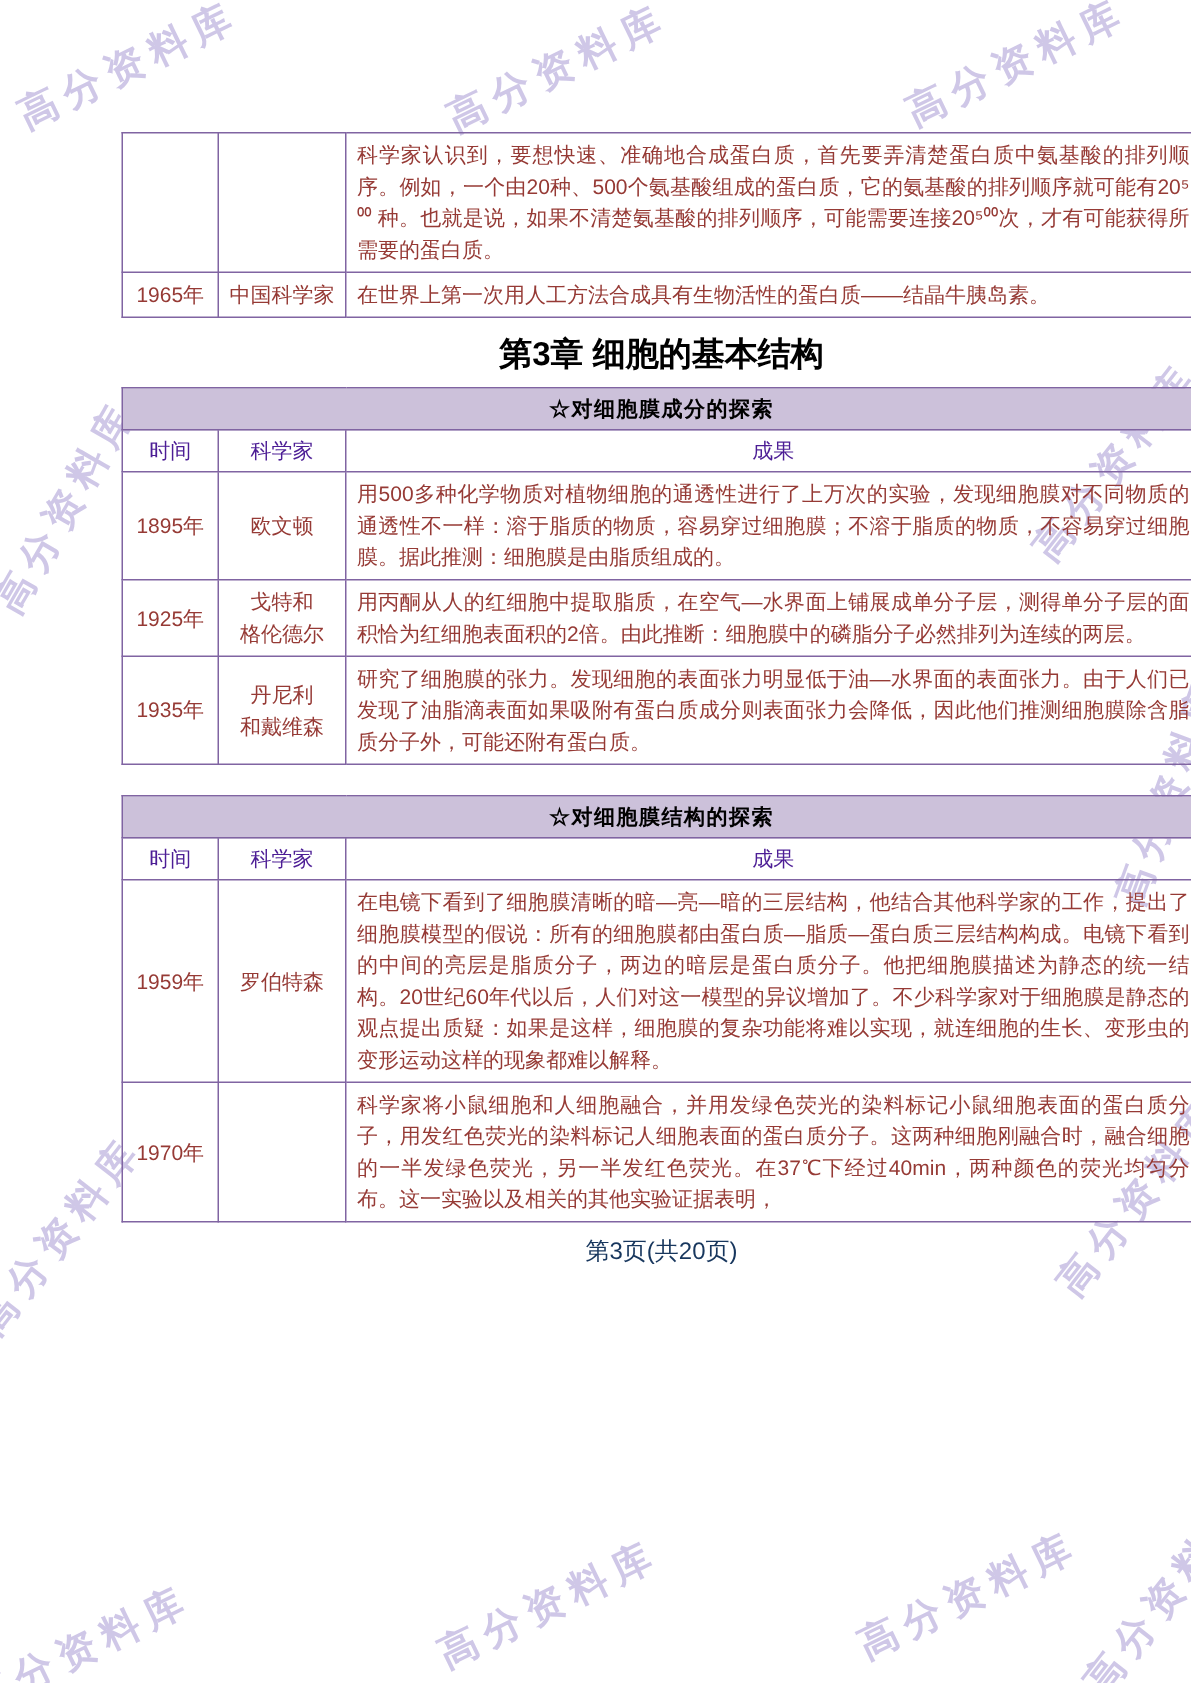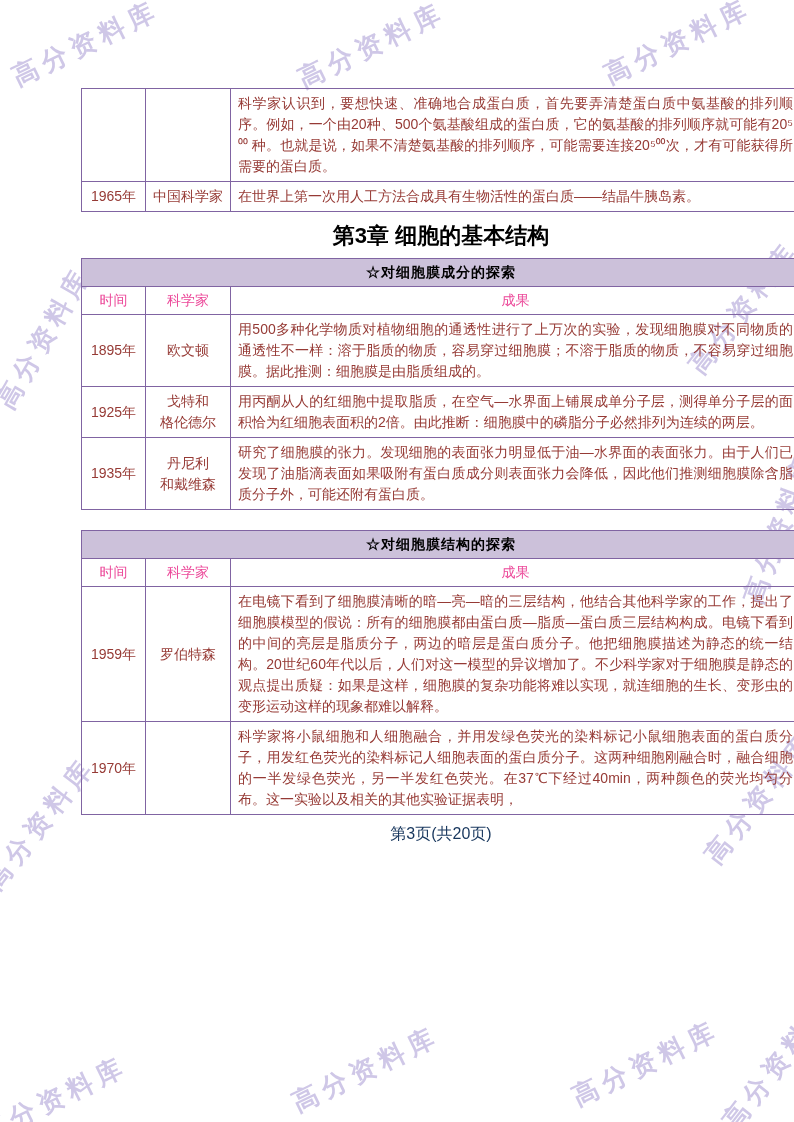--- a/index.html
+++ b/index.html
@@ -42,21 +42,21 @@
   td.res { text-align:justify; padding:4px 7px; }
   td.band {
     background:#ccc1da;
     color:#000;
     font-weight:bold;
     text-align:center;
     padding:3px;
     letter-spacing:1px;
     margin-left:16px;
   }
-  tr.hdr td { color:#ec4899; text-align:center; padding:3px; }
+  tr.hdr td { color:#4c1d95; text-align:center; padding:3px; }
 
   .chapter {
     font-size:22px;
     line-height:22px;
     font-weight:bold;
     color:#000;
     text-align:center;
     margin:13px 0 11px 0;
   }
   .mt { margin-top:20px; }

